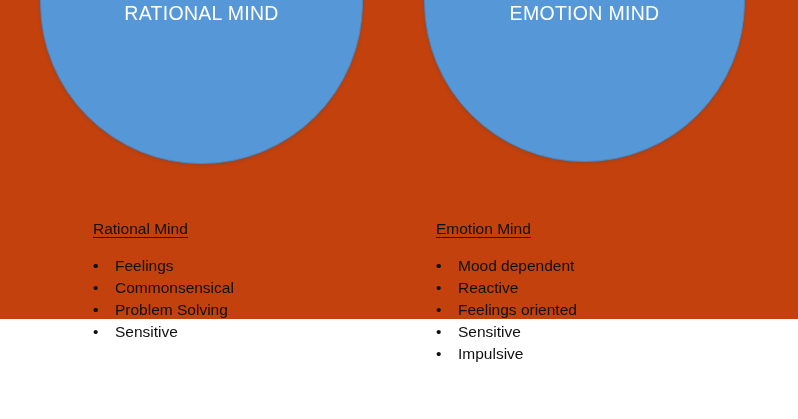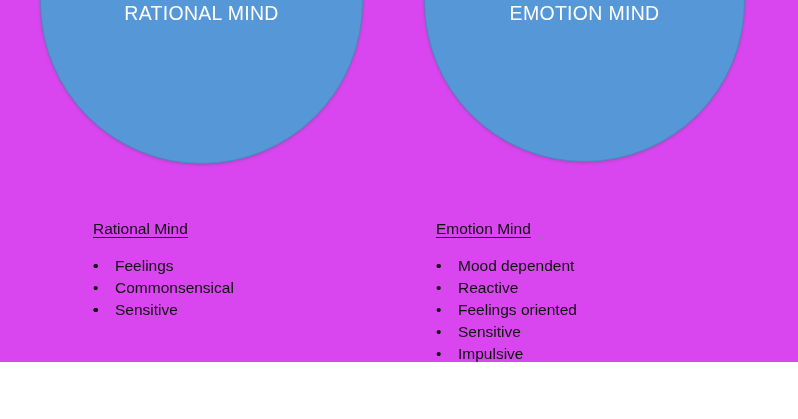--- a/index.html
+++ b/index.html
@@ -16,22 +16,22 @@
     font-family: "Liberation Sans", sans-serif;
     color: #111111;
     -webkit-font-smoothing: antialiased;
   }
 
   #canvas {
     position: absolute;
     left: 0;
     top: 0;
     width: 798px;
-    height: 362px;
-    background: #d946ef;
+    height: 319px;
+    background: #c2410c;
   }
 
   
   .circle-group {
     position: absolute;
     top: 0;
     left: 0;
     width: 798px;
     height: 419px;
     pointer-events: none;
@@ -155,20 +155,21 @@
       </li>
       <li class="bullet-item">
         <span class="bullet-dot">•</span>
         <span>Commonsensical</span>
       </li>
       <li class="bullet-item">
         <span class="bullet-dot">•</span>
       </li>
       <li class="bullet-item">
         <span class="bullet-dot">•</span>
+        <span>Problem Solving</span>
       </li>
       <li class="bullet-item">
         <span class="bullet-dot">•</span>
         <span>Sensitive</span>
       </li>
     </ul>
   </div>
 
   <div class="column right">
     <div class="column-heading">Emotion Mind</div>

